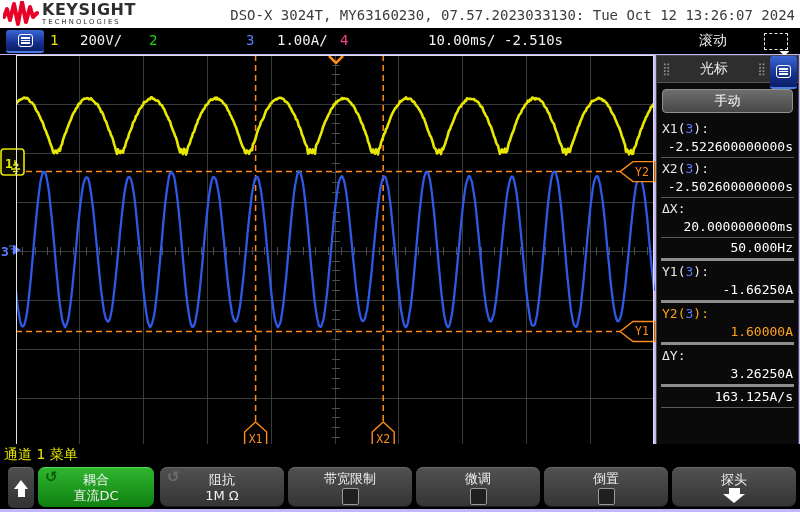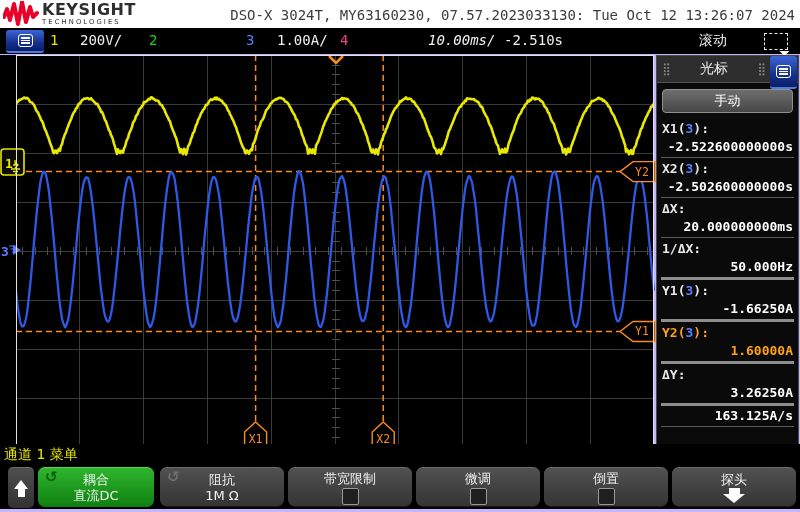--- a/index.html
+++ b/index.html
@@ -36,21 +36,21 @@
   #sidebar{position:absolute;left:656px;top:55px;width:143px;height:392px;background:#0a0a0a;
            border:1px solid #4a4a4a;box-sizing:border-box;}
   #sb-title{position:relative;height:26px;background:#2e2e2e;border-bottom:1px solid #555;
             display:flex;align-items:center;}
   #sb-title .t{flex:1;text-align:center;color:#f0f0f0;font-size:14px;}
   .dots{color:#8a8a8a;font-size:12px;padding:0 5px;}
   #sb-menu{position:absolute;right:1px;top:0px;width:27px;height:31px;z-index:3;}
   #manual-btn{margin:6px 5px 4px 5px;height:22px;border-radius:4px;border:1px solid #909090;
       background:linear-gradient(180deg,#6e6e6e,#474747);color:#fff;font-size:13px;
       display:flex;align-items:center;justify-content:center;}
-  #fields{padding:2px 0 16px 0;font-weight:bold;}
+  #fields{padding:2px 0 16px 0;}
   .frow{padding:0;}
   .flabel{height:19px;line-height:19px;padding-left:5px;color:#e8e8e8;font-size:13px;}
   .fch{color:#5a7cff;}
   .fvalue{height:18px;line-height:18px;text-align:right;padding-right:5px;color:#fff;font-size:13px;}
   .fsep{margin:1px 4px 1px 4px;}
   .fsep.thin{border-top:1px solid #5a5a5a;}
   .fsep.thick{border-top:3px solid #8d8d8d;}
   .frow.hl .flabel,.frow.hl .fvalue{color:#ffa21a;}
   .frow.hl .fch{color:#5a7cff;}
 
@@ -98,21 +98,21 @@
           <i></i>
           <i></i>
         </span>
     </div>
     <span class="it" style="left:50px;color:#e6e600;">1</span>
     <span class="it" style="left:80px;color:#f0f0f0;">200V/</span>
     <span class="it" style="left:149px;color:#21d021;">2</span>
     <span class="it" style="left:246px;color:#5a7cff;">3</span>
     <span class="it" style="left:277px;color:#f0f0f0;">1.00A/</span>
     <span class="it" style="left:340px;color:#f0418c;">4</span>
-    <span class="it" style="left:428px;color:#f0f0f0;font-style:italic;">10.00ms/</span>
+    <span class="it" style="left:428px;color:#f0f0f0;">10.00ms/</span>
     <span class="it" style="left:504px;color:#f0f0f0;">-2.510s</span>
     <span class="it" style="left:699px;color:#f0f0f0;font-family:'DejaVu Sans',sans-serif;">滚动</span>
     <div id="selicon">
         <div class="ar"></div>
       </div>
   </div>
 
   <svg id="scope" width="656" height="392" viewBox="0 0 656 392">
     <rect x="16" y="0" width="638" height="392" fill="#000"></rect>
     <g id="g-grid" shape-rendering="crispEdges">
@@ -180,21 +180,20 @@
         <div class="flabel"><span>X2(</span><span class="fch">3</span><span>):</span></div>
         <div class="fvalue">-2.502600000000s</div>
         <div class="fsep thin"></div>
       </div>
       <div class="frow">
         <div class="flabel"><span>ΔX:</span></div>
         <div class="fvalue">20.000000000ms</div>
         <div class="fsep thin"></div>
       </div>
       <div class="frow">
-        <div class="flabel"><span>1/ΔX:</span></div>
         <div class="fvalue">50.000Hz</div>
         <div class="fsep thick"></div>
       </div>
       <div class="frow">
         <div class="flabel"><span>Y1(</span><span class="fch">3</span><span>):</span></div>
         <div class="fvalue">-1.66250A</div>
         <div class="fsep thick"></div>
       </div>
       <div class="frow hl">
         <div class="flabel"><span>Y2(</span><span class="fch">3</span><span>):</span></div>

